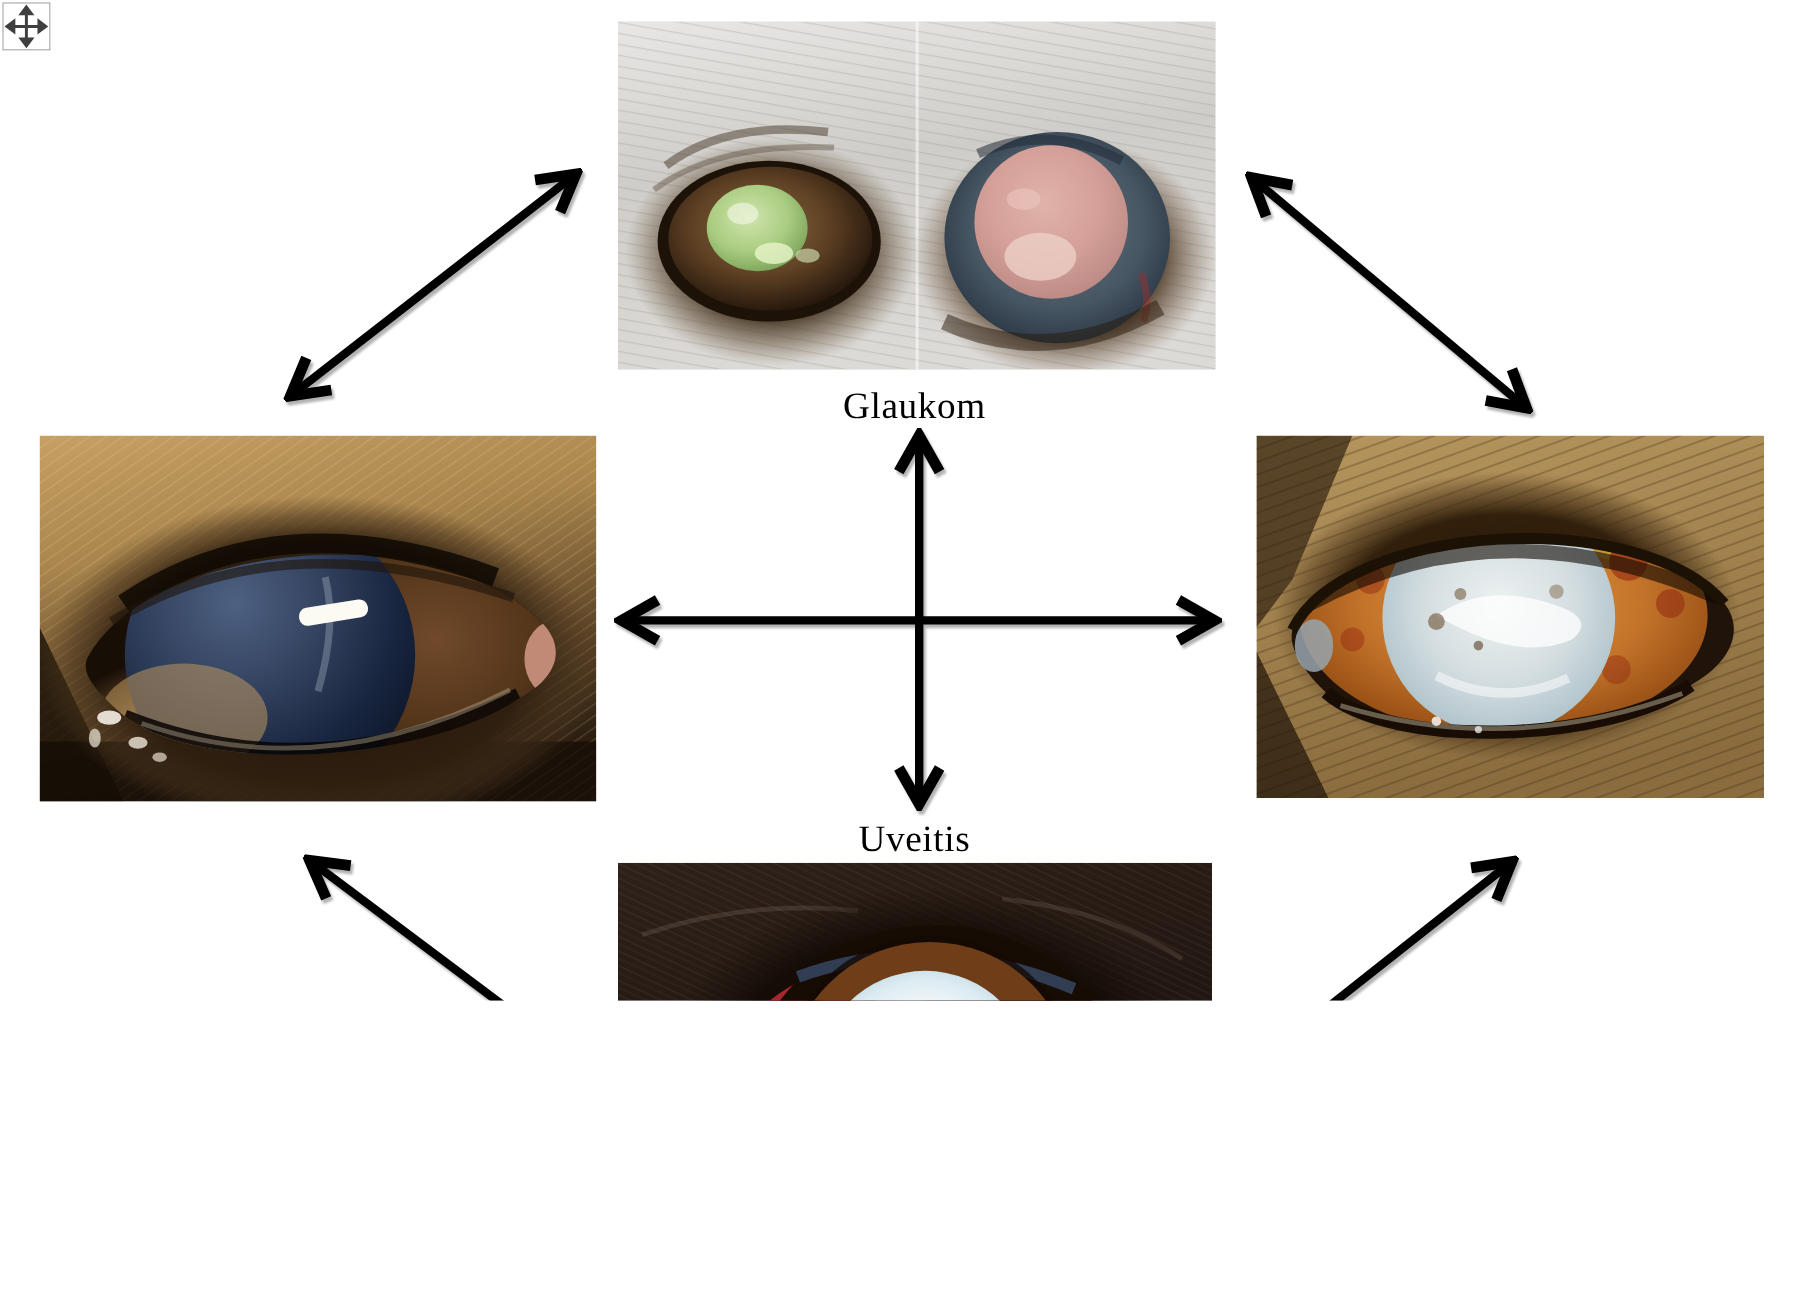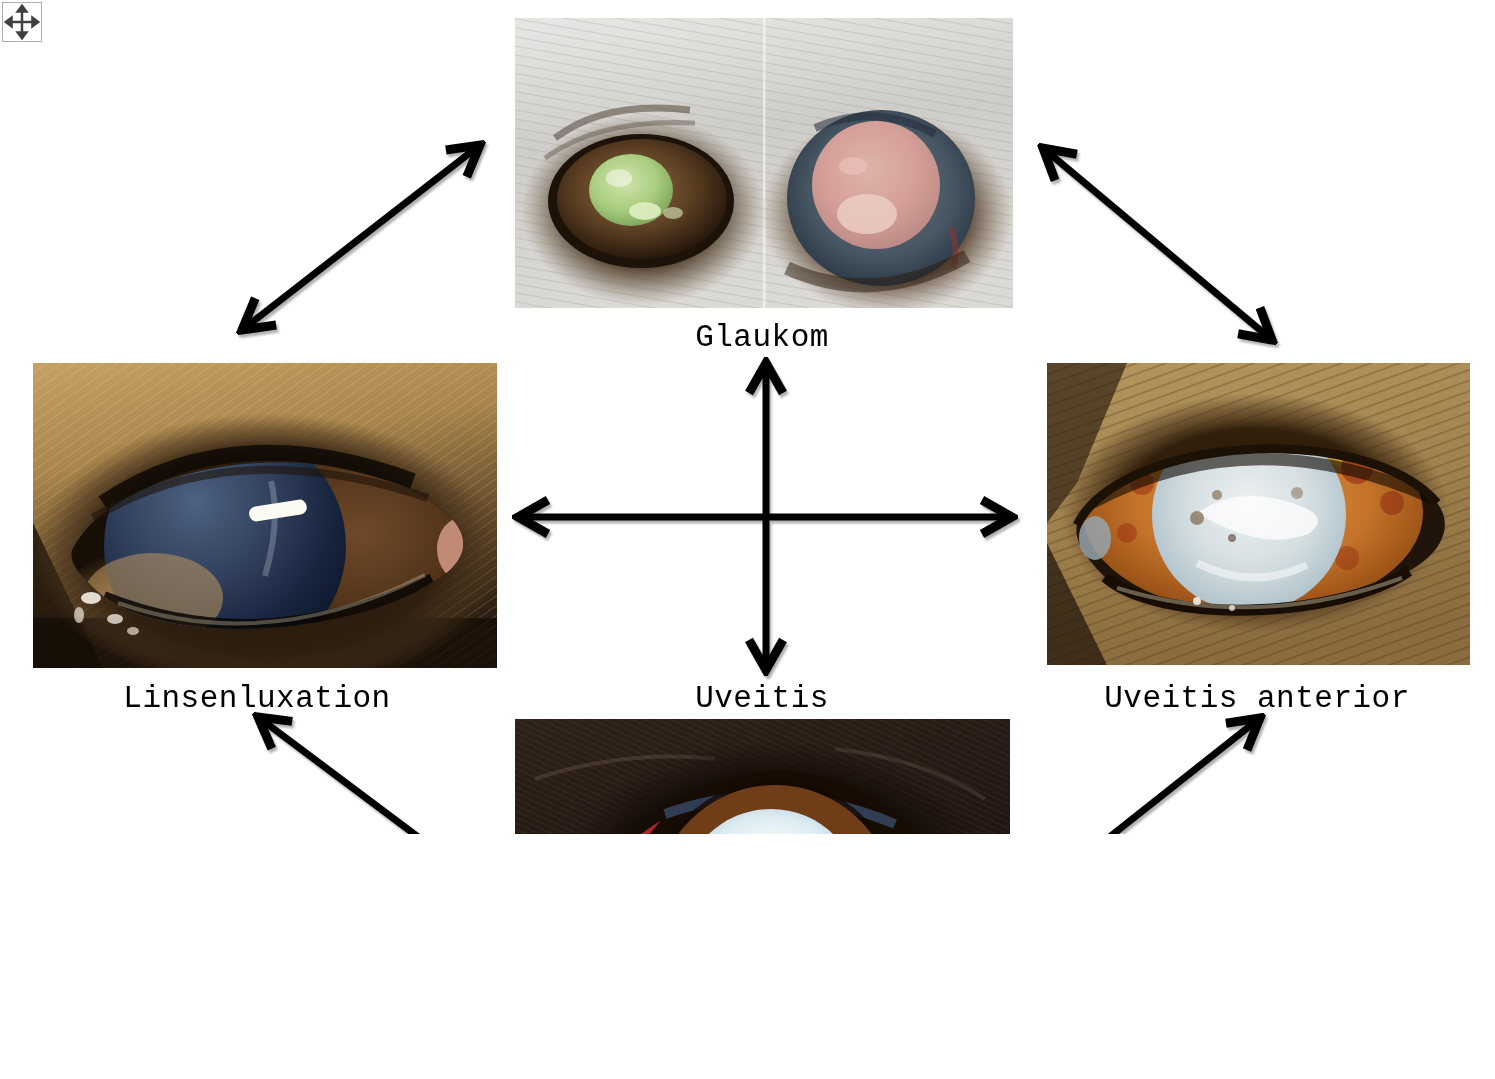--- a/index.html
+++ b/index.html
@@ -1,17 +1,17 @@
 <!DOCTYPE html>
 <html><head>
 <meta charset="utf-8">
 <style>
   html,body{margin:0;padding:0;background:#ffffff;}
   .canvas{position:relative;width:1495px;height:834px;background:#fff;
-          font-family:Liberation Mono, monospace; overflow:hidden;}
+          font-family:Liberation Serif, serif; overflow:hidden;}
   .photo{position:absolute;overflow:hidden;background:#ddd;}
   .photo svg{display:block;}
   .node-label{position:absolute;transform:translateX(-50%);font-size:31px;color:#000;
               white-space:nowrap;letter-spacing:0.5px;}
   .arrows{position:absolute;left:0;top:0;pointer-events:none;
           filter:drop-shadow(2px 3px 1px rgba(0,0,0,0.30));}
   .move-handle{position:absolute;left:2px;top:2px;width:40px;height:40px;background:#fff;
                border:1px solid #adadad;box-sizing:border-box;cursor:move;}
   .corner-square{position:absolute;left:1464px;top:1066px;width:15px;height:14px;
                  border:2px solid #8f8f8f;box-sizing:border-box;background:transparent;}
@@ -285,19 +285,17 @@
     </defs>
     <line x1="242" y1="330" x2="480" y2="145" stroke="#000" stroke-width="7" marker-start="url(#barb)" marker-end="url(#barb)"></line>
     <line x1="1043" y1="148" x2="1272" y2="340" stroke="#000" stroke-width="7" marker-start="url(#barb)" marker-end="url(#barb)"></line>
     <line x1="766" y1="363" x2="766" y2="670" stroke="#000" stroke-width="7" marker-start="url(#barb)" marker-end="url(#barb)"></line>
     <line x1="518" y1="517" x2="1012" y2="517" stroke="#000" stroke-width="7" marker-start="url(#barb)" marker-end="url(#barb)"></line>
     <line x1="258" y1="717" x2="493" y2="893" stroke="#000" stroke-width="7" marker-start="url(#barb)" marker-end="url(#barb)"></line>
     <line x1="1040" y1="892" x2="1260" y2="718" stroke="#000" stroke-width="7" marker-start="url(#barb)" marker-end="url(#barb)"></line>
   </svg>
 
   <div class="node-label" style="left:762px;top:320px">Glaukom</div>
-  <div class="node-label" style="left:257px;top:681px">Linsenluxation</div>
   <div class="node-label" style="left:762px;top:681px">Uveitis</div>
-  <div class="node-label" style="left:1257px;top:681px">Uveitis anterior</div>
 
   <div class="corner-square"></div>
 
 </div>
 
 </body></html>

